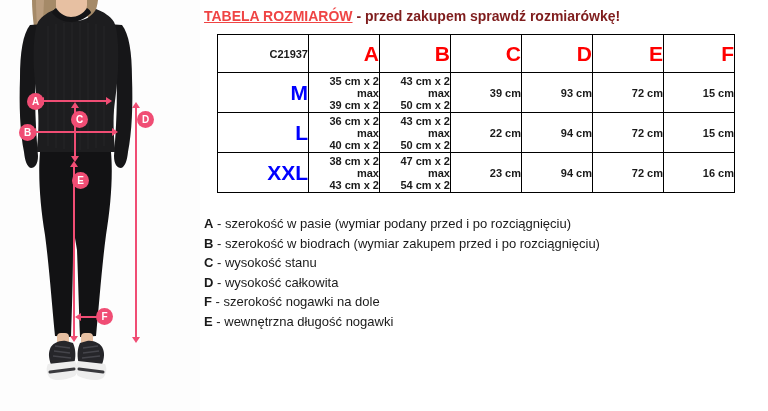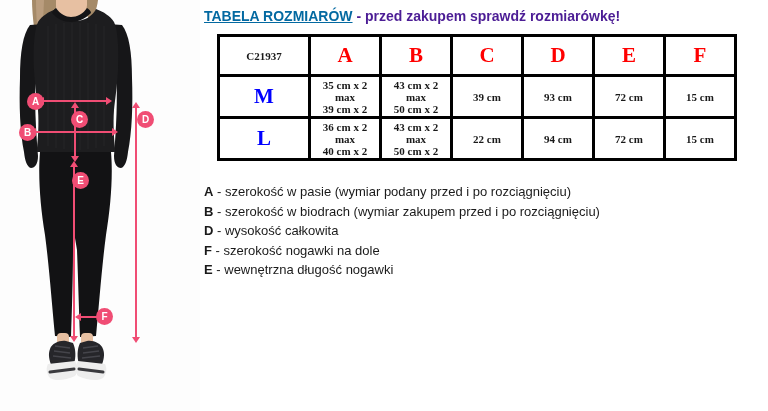--- a/index.html
+++ b/index.html
@@ -24,34 +24,34 @@
   .v .arr.down  { bottom:-6px; left:-3px; border-left:4px solid transparent; border-right:4px solid transparent; border-top:6px solid #f04d74; }
   .mbadge {
     position:absolute; width:17px; height:17px; border-radius:50%;
     background:#f04d74; color:#ffffff; z-index:3;
     font-size:10px; font-weight:bold; line-height:17px; text-align:center;
   }
 
   
   .content { position:absolute; left:204px; top:7px; width:560px; }
   .title { font-size:14px; font-weight:bold; line-height:18px; white-space:nowrap; }
-  .t-red { color:#0369a1; text-decoration:underline;text-align:center; }
-  .t-rest { color:#4c1d95; }
+  .t-red { color:#ef4444; text-decoration:underline;text-align:center; }
+  .t-rest { color:#7f1d1d; }
 
   ul.bullets { margin:5px 0 0 0; padding-left:26px; }
   ul.bullets li { font-size:13px; font-weight:bold; line-height:18px; list-style-type:disc; }
 
   table.size-table {
     border-collapse:collapse; table-layout:fixed;
     margin:9px 0 0 13px; width:517px;
     background:#ffffff;
   }
   table.size-table td {
-    border:3px solid #000000; text-align:center; vertical-align:middle;
-    padding:0; overflow:hidden;font-family:Liberation Serif, serif;
+    border:1px solid #000000; text-align:right; vertical-align:middle;
+    padding:0; overflow:hidden;
   }
   tr.hdr td { height:37px; }
   tr.datarow td { height:39px; }
   .code-cell { font-size:11px; font-weight:bold; color:#1a1a1a; }
   .col-letter { font-size:21px; font-weight:bold; color:#ff0000; }
   .size-cell { font-size:21px; font-weight:bold; color:#0000ff; }
   .val { font-size:11px; font-weight:bold; color:#1a1a1a; white-space:pre-line; line-height:12px; }
 
   .legend { margin-top:21px; }
   .legend-line { font-size:13px; line-height:19.5px; color:#1a1a1a; }
@@ -194,25 +194,39 @@
 max
 40 cm x 2</td>
         <td class="val">43 cm x 2
 max
 50 cm x 2</td>
         <td class="val">22 cm</td>
         <td class="val">94 cm</td>
         <td class="val">72 cm</td>
         <td class="val">15 cm</td>
       </tr>
+      <tr class="datarow">
+        <td class="size-cell">XXL</td>
+        <td class="val">38 cm x 2
+max
+43 cm x 2</td>
+        <td class="val">47 cm x 2
+max
+54 cm x 2</td>
+        <td class="val">23 cm</td>
+        <td class="val">94 cm</td>
+        <td class="val">72 cm</td>
+        <td class="val">16 cm</td>
+      </tr>
     </tbody>
       </table>
 
     <div class="legend">
       <div class="legend-line"><span class="legend-letter">A</span> <span class="legend-desc">- szerokość w pasie (wymiar podany przed i po rozciągnięciu)</span></div>
       <div class="legend-line"><span class="legend-letter">B</span> <span class="legend-desc">- szerokość w biodrach (wymiar zakupem przed i po rozciągnięciu)</span></div>
+      <div class="legend-line"><span class="legend-letter">C</span> <span class="legend-desc">- wysokość stanu</span></div>
       <div class="legend-line"><span class="legend-letter">D</span> <span class="legend-desc">- wysokość całkowita</span></div>
       <div class="legend-line"><span class="legend-letter">F</span> <span class="legend-desc">- szerokość nogawki na dole</span></div>
       <div class="legend-line"><span class="legend-letter">E</span> <span class="legend-desc">- wewnętrzna długość nogawki</span></div>
     </div>
 
   </div>
 </div>
 
 </body></html>

